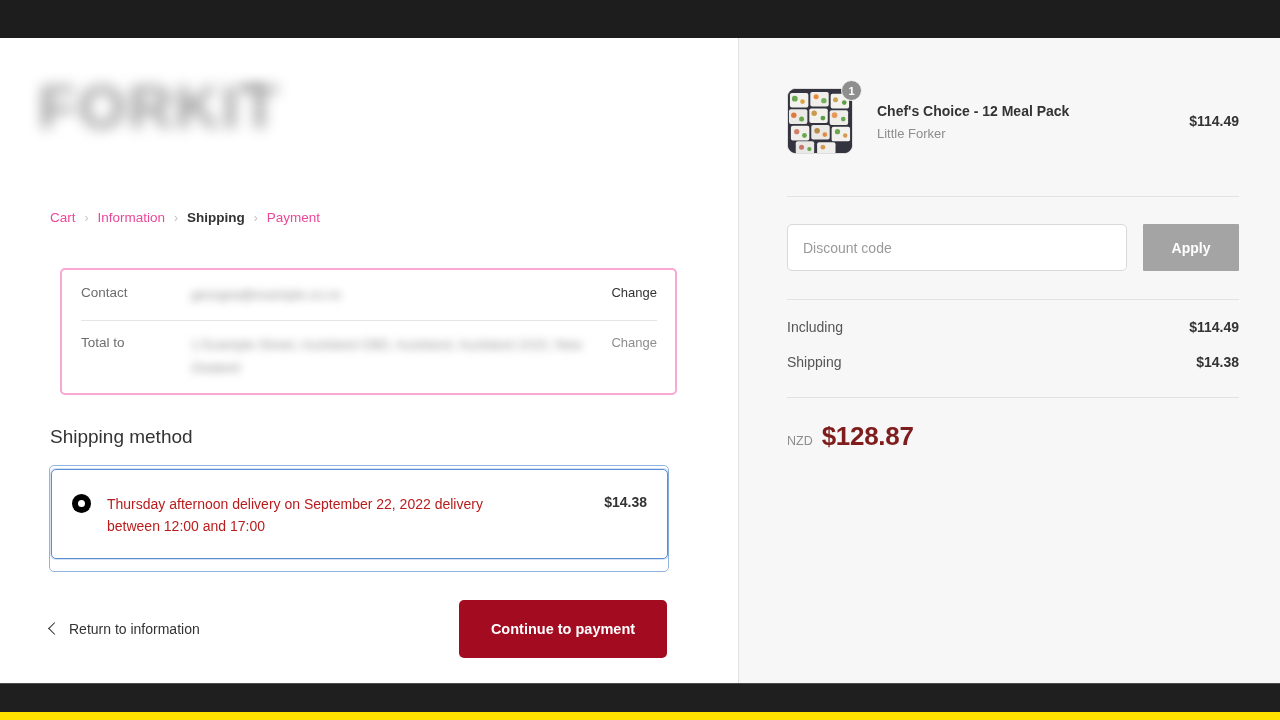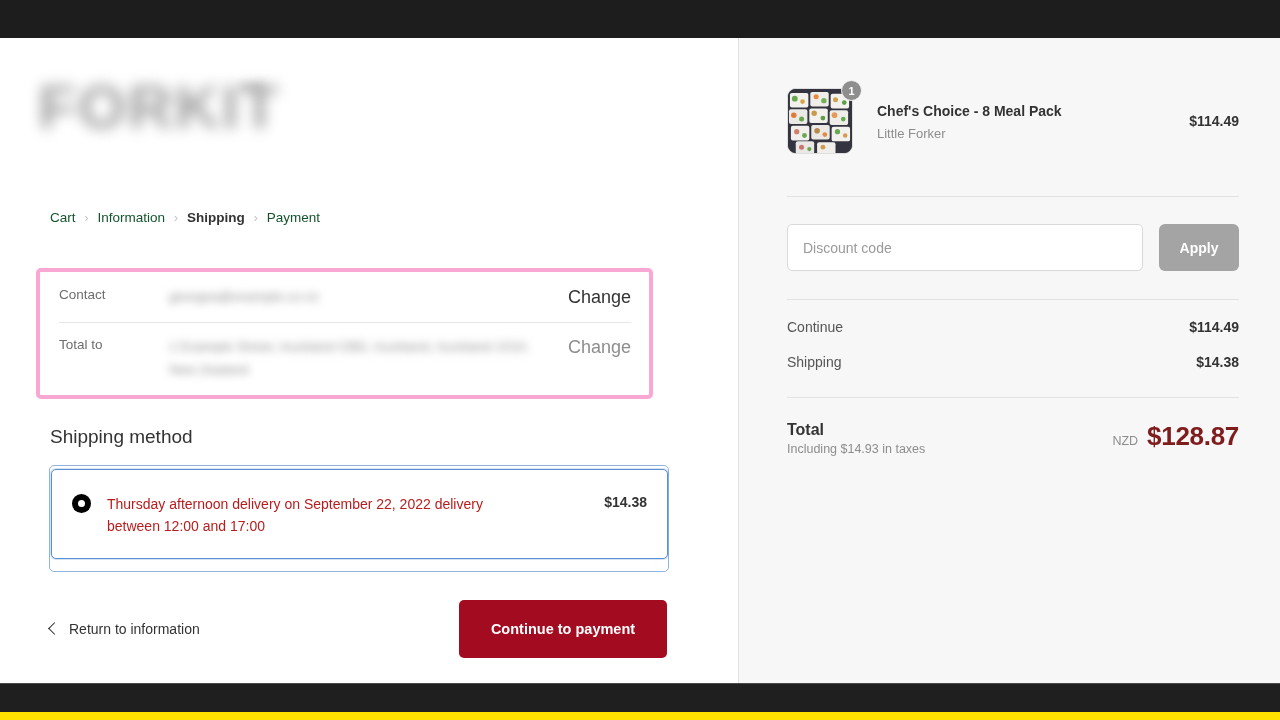--- a/index.html
+++ b/index.html
@@ -90,36 +90,36 @@
 
   
   .breadcrumb {
     position: absolute;
     top: 172px; left: 50px;
     display: flex;
     align-items: center;
     font-size: 13.5px;
     color: #9b9b9b;
   }
-  .crumb { color: #14532d; text-decoration: none; }
+  .crumb { color: #ec4899; text-decoration: none; }
   .crumb.is-current { color: #333333; font-weight: 700; }
   .crumb-sep {
     margin: 0 9px;
     color: #c3c3c3;
     font-size: 12px;
     line-height: 1;
     display: inline-block;
   }
 
   
   .review-box {
     position: absolute;
-    top: 230px; left: 36px;
+    top: 230px; left: 60px;
     width: 617px;
-    border: 4px solid #f9a8d4;
+    border: 2px solid #f9a8d4;
     border-radius: 5px;
     background: #ffffff;
   }
   .review-row {
     display: flex;
     align-items: flex-start;
     padding: 14px 18px 14px 19px;
     min-height: 47px;
     position: relative;
   }
@@ -141,21 +141,21 @@
     flex: 1;
     font-size: 13.5px;
     color: #8e8e8e;
     filter: blur(4.2px);
     line-height: 1.65;
     padding-right: 10px;
     user-select: none;
   }
   .review-change {
     flex: 0 0 auto;
-    font-size: 18px;
+    font-size: 13px;
     color: #333333;
     text-decoration: none;
     padding-top: 1px;
   }
   .review-row.is-muted .review-change { color: #8e8e8e; }
 
   
   .section-title {
     position: absolute;
     top: 388px; left: 50px;
@@ -349,25 +349,25 @@
     background: #ffffff;
     padding: 0 15px;
     font-family: "Liberation Sans", sans-serif;
     font-size: 14px;
     color: #333333;
     outline: none;
   }
   .discount-input::placeholder { color: #9a9a9a; }
   .apply-btn {
     flex: 0 0 auto;
-    width: 80px; height: 47px;
+    width: 96px; height: 47px;
     background: #a4a4a4;
     color: #ffffff;
     border: none;
-    border-radius: 6px;
+    border-radius: 1px;
     font-family: "Liberation Sans", sans-serif;
     font-size: 14px;
     font-weight: 700;
     cursor: pointer;
   }
 
   .total-row {
     display: flex;
     align-items: baseline;
     justify-content: space-between;
@@ -493,52 +493,48 @@
                   <circle cx="59" cy="48" r="2.3" fill="#d79a52"></circle>
                   <circle cx="14" cy="60" r="2.6" fill="#c9776e"></circle>
                   <circle cx="22" cy="62" r="2.2" fill="#6aa84f"></circle>
                   <circle cx="36" cy="60" r="2.5" fill="#d39a55"></circle>
                 </g>
               </svg>
             </div>
             <div class="qty-badge">1</div>
           </div>
           <div class="li-text">
-            <div class="li-title">Chef's Choice - 8 Meal Pack</div>
+            <div class="li-title">Chef's Choice - 12 Meal Pack</div>
             <div class="li-sub">Little Forker</div>
           </div>
           <div class="li-price">$114.49</div>
         </div>
 
         <div class="hr m1"></div>
 
         <div class="discount-row">
           <input class="discount-input" type="text" placeholder="Discount code" style="">
           <button class="apply-btn">Apply</button>
         </div>
 
         <div class="hr m2"></div>
 
         <div class="total-row">
-          <span class="tl">Continue</span>
+          <span class="tl">Including</span>
           <span class="tv">$114.49</span>
         </div>
 
         <div class="total-row">
           <span class="tl">Shipping</span>
           <span class="tv">$14.38</span>
         </div>
 
         <div class="hr m3"></div>
 
         <div class="grand">
-          <div>
-            <div class="grand-label">Total</div>
-            <div class="grand-note">Including $14.93 in taxes</div>
-          </div>
           <div class="grand-right">
             <span class="grand-cur">NZD</span>
             <span class="grand-amt">$128.87</span>
           </div>
         </div>
 
       </div>
     </div>
 
   </div>

